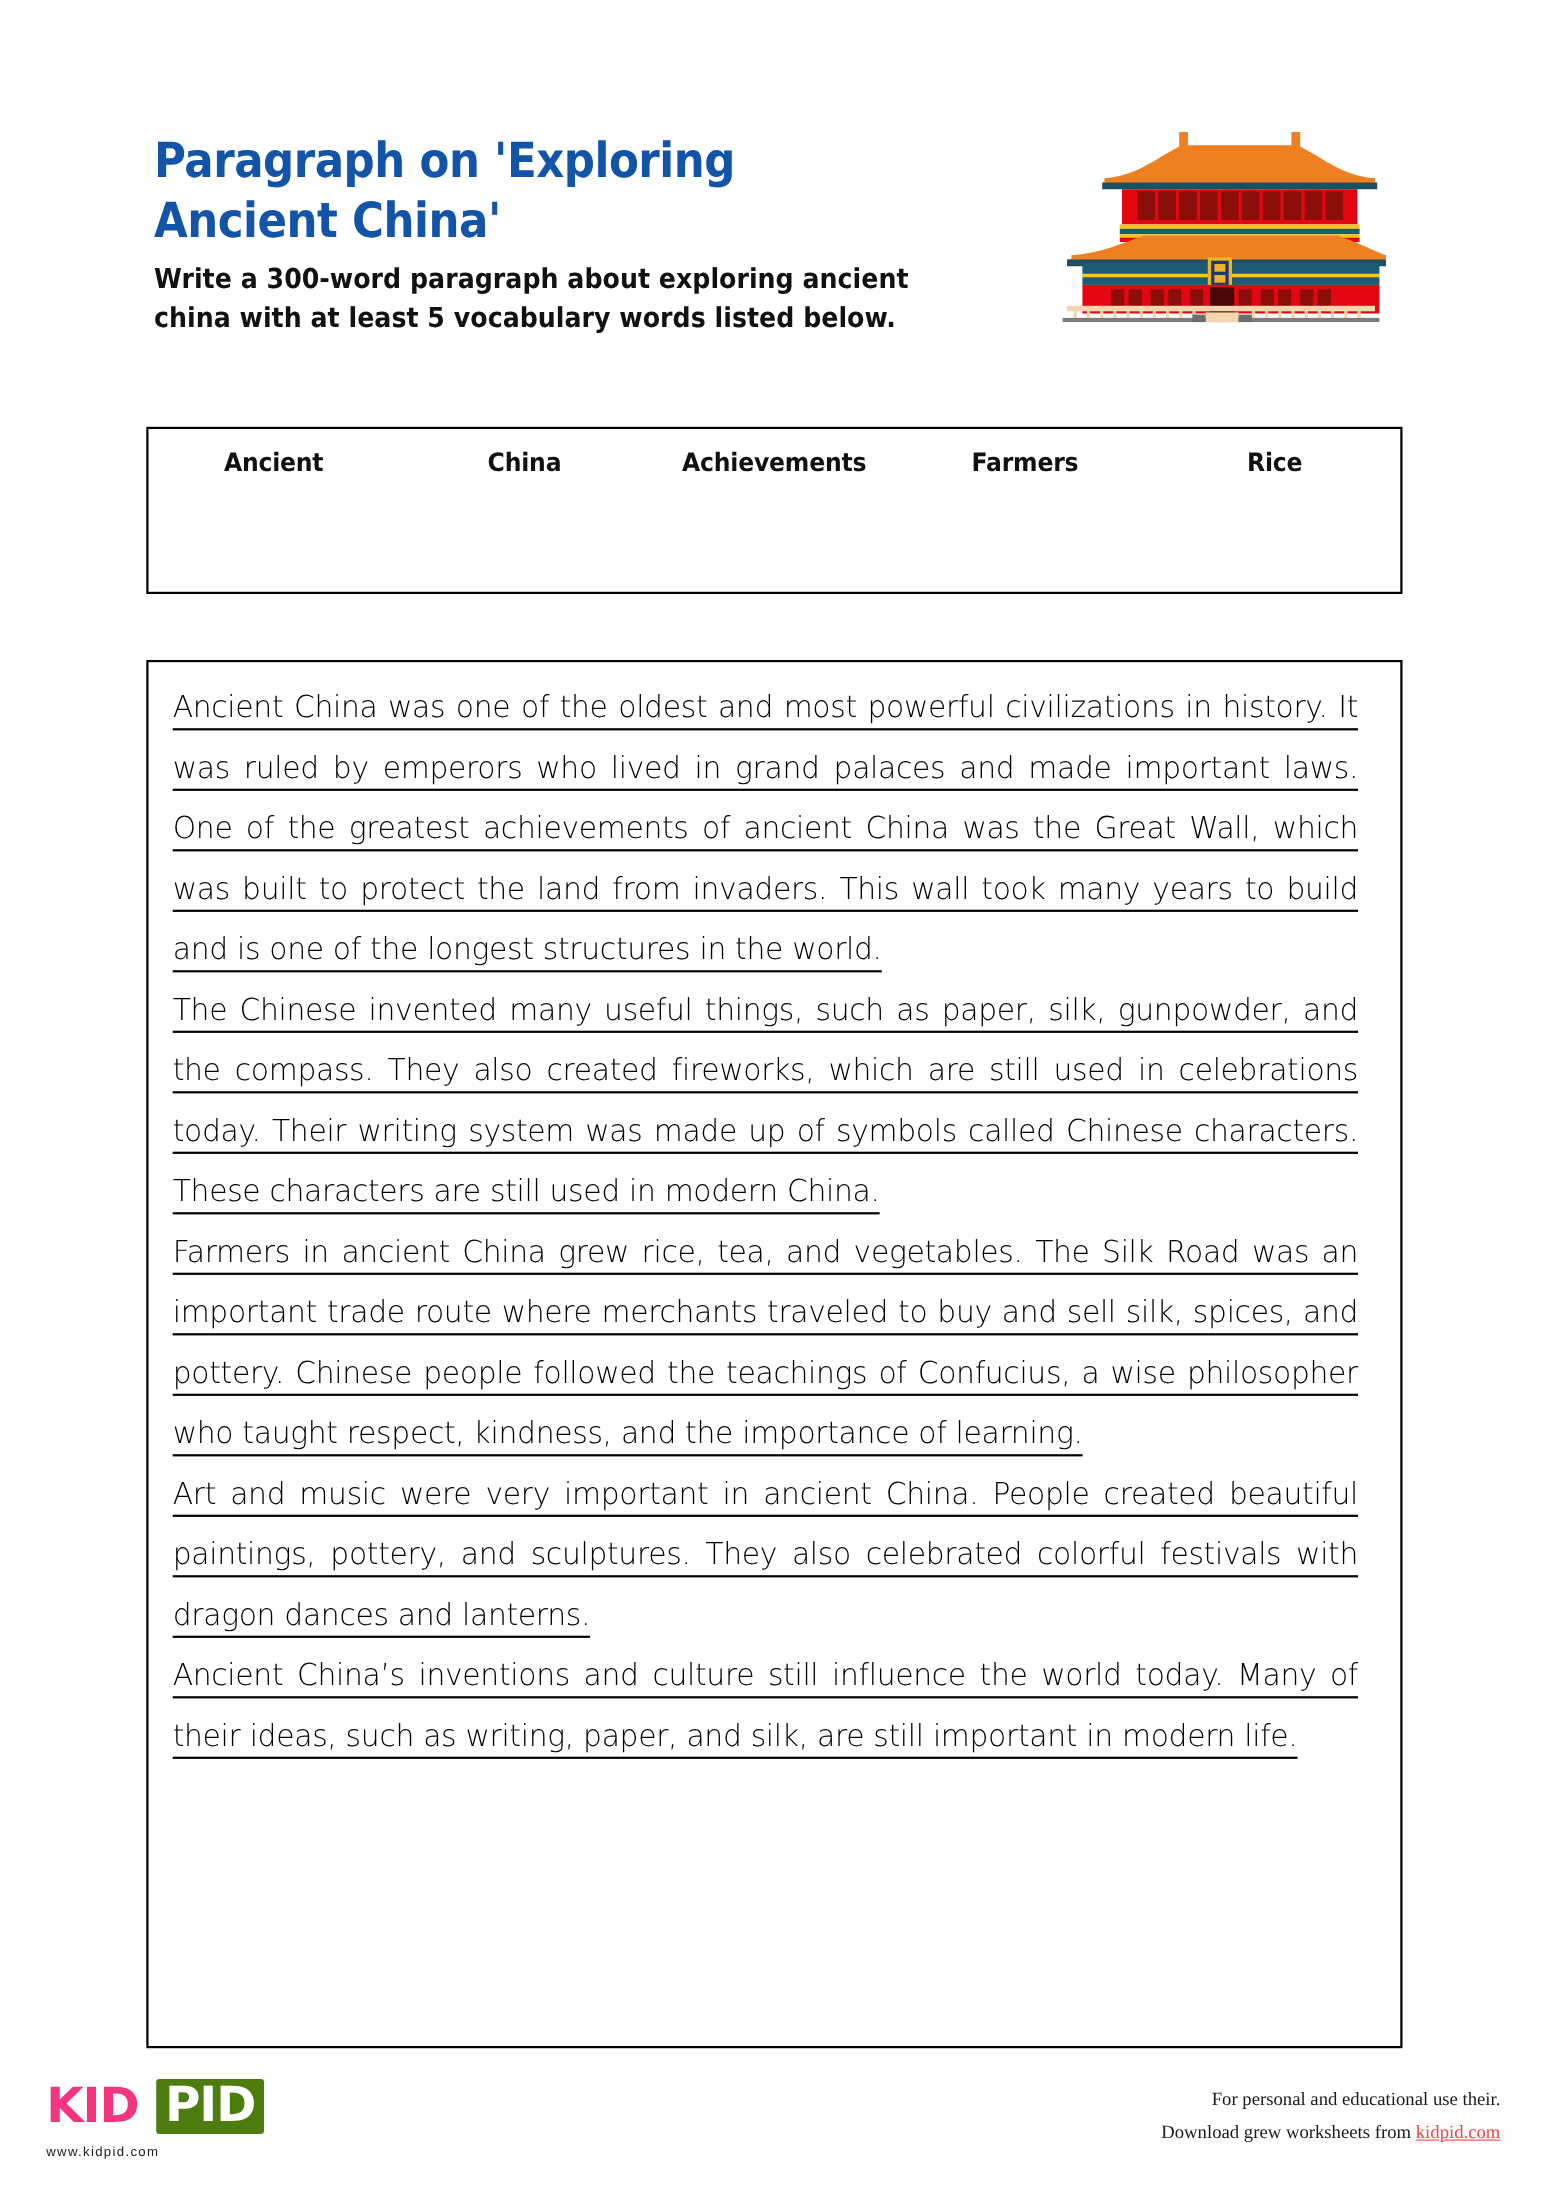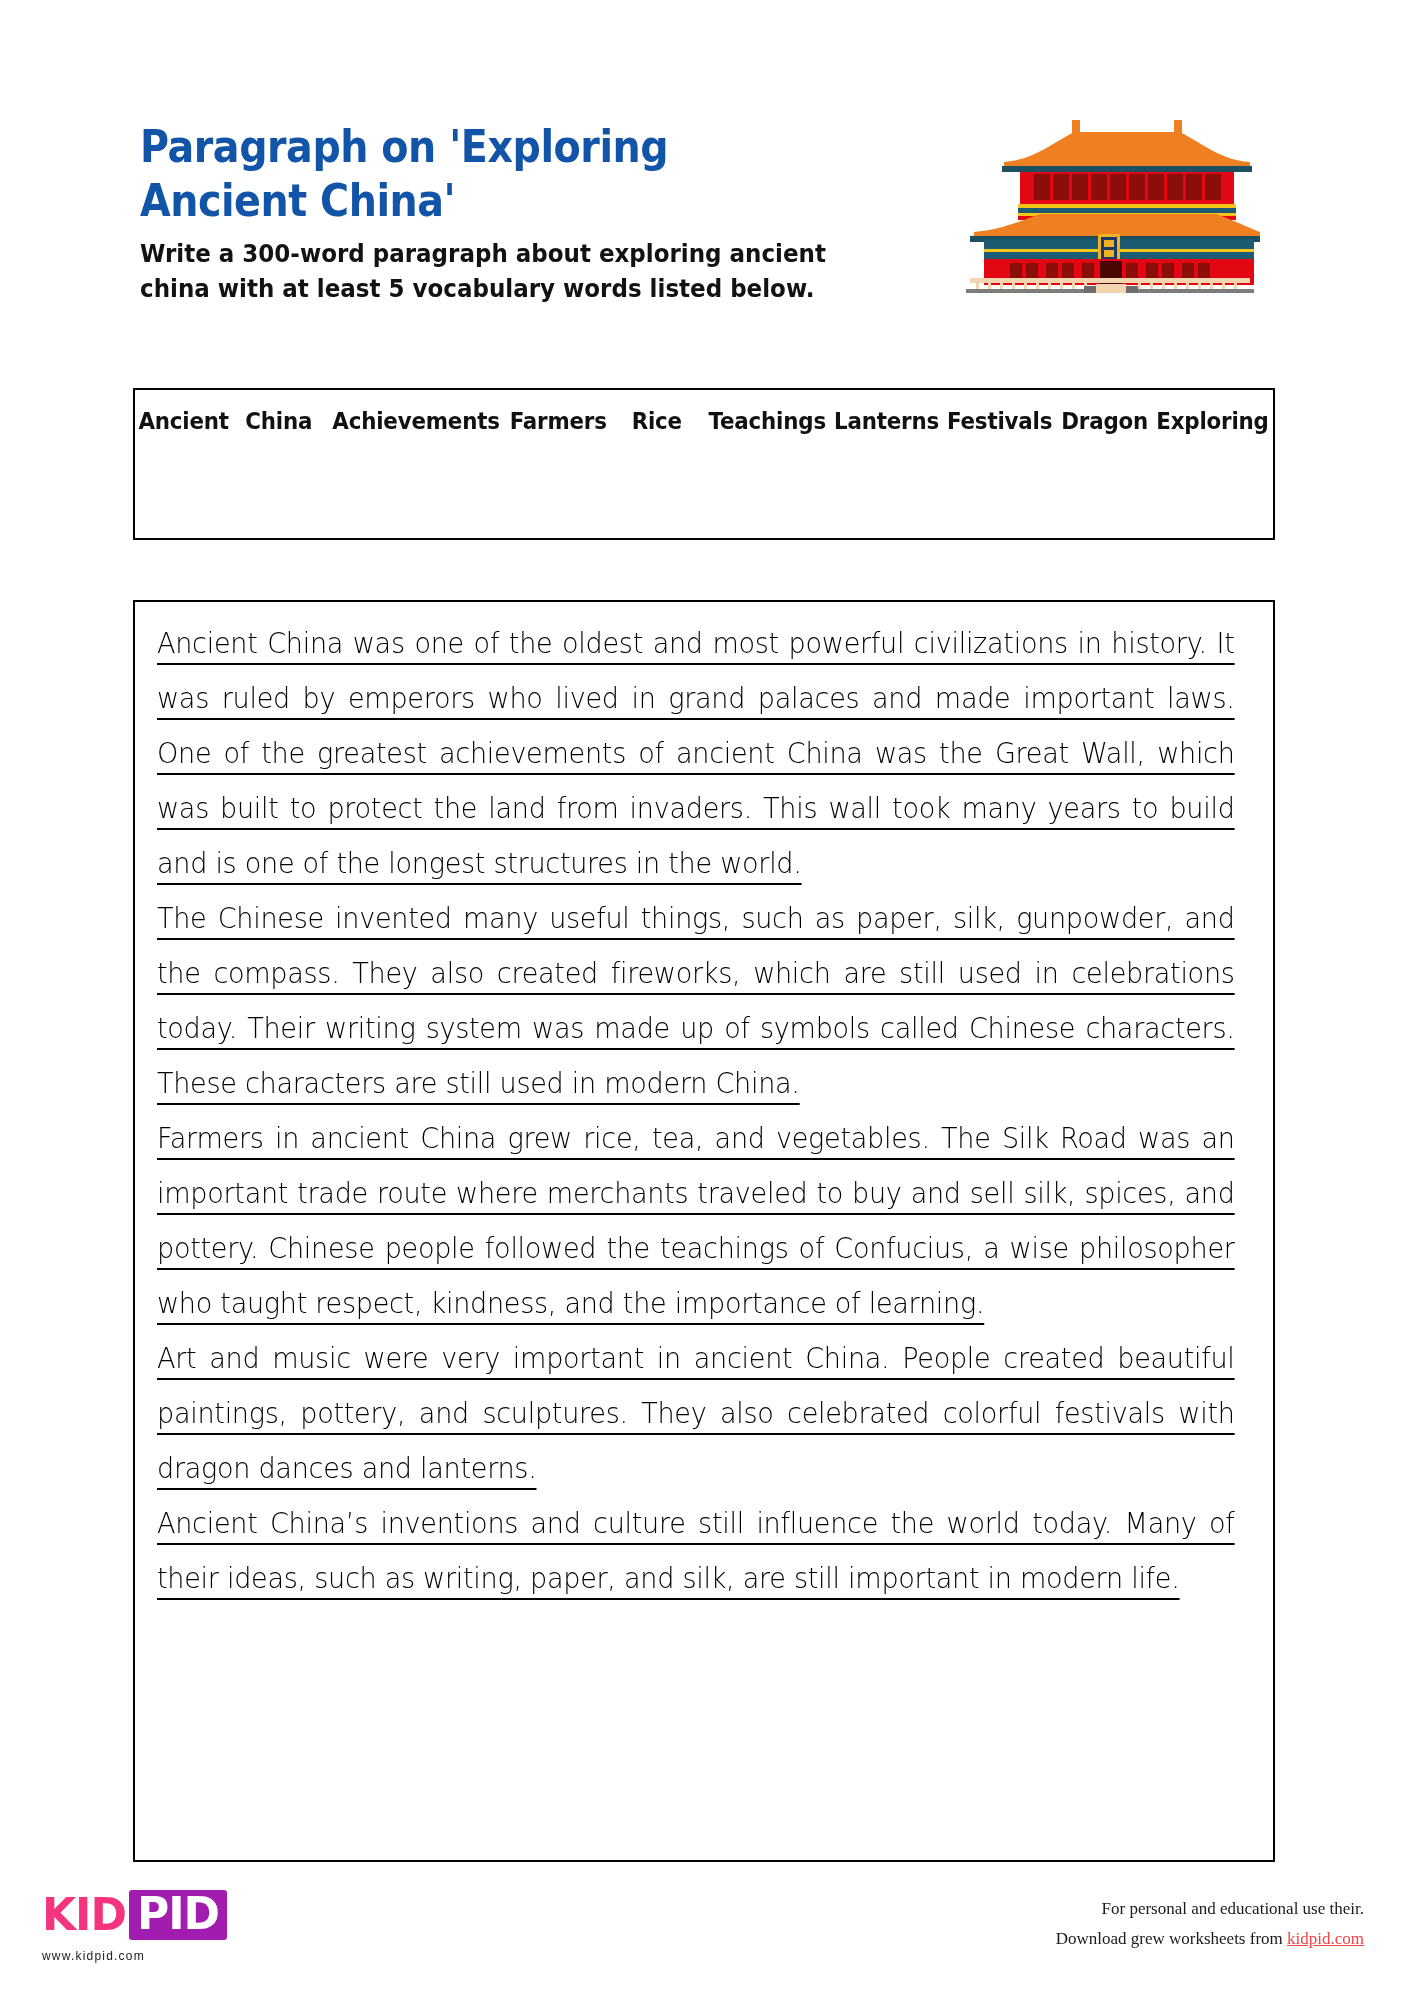--- a/index.html
+++ b/index.html
@@ -132,24 +132,24 @@
     font-weight: bold;
     font-size: 44px;
     letter-spacing: -1px;
     line-height: 1;
     display: flex;
     align-items: center;
   }
   .logo-kid { color: #f4347f; }
   .logo-pid {
     color: #ffffff;
-    background: #a21caf;
+    background: #4d7c0f;
     padding: 2px 8px 4px 8px;
     border-radius: 3px;
-    margin-left: 3px;
+    margin-left: 16px;
   }
   .logo-url {
     margin-top: 9px;
     font-family: "Liberation Sans", sans-serif;
     font-size: 12px;
     letter-spacing: 1.2px;
     color: #1b1b1b;
   }
   .footer-right {
     position: absolute;
@@ -267,27 +267,20 @@
   </div>
 
   <div class="vocab-box">
     <div class="vocab-row">
       <div class="vocab-cell">Ancient</div>
       <div class="vocab-cell">China</div>
       <div class="vocab-cell">Achievements</div>
       <div class="vocab-cell">Farmers</div>
       <div class="vocab-cell">Rice</div>
     </div>
-    <div class="vocab-row">
-      <div class="vocab-cell">Teachings</div>
-      <div class="vocab-cell">Lanterns</div>
-      <div class="vocab-cell">Festivals</div>
-      <div class="vocab-cell">Dragon</div>
-      <div class="vocab-cell">Exploring</div>
-    </div>
   </div>
 
   <div class="writing-box">
     <p class="para">Ancient China was one of the oldest and most powerful civilizations in history. It was ruled by emperors who lived in grand palaces and made important laws. One of the greatest achievements of ancient China was the Great Wall, which was built to protect the land from invaders. This wall took many years to build and is one of the longest structures in the world.</p>
     <p class="para">The Chinese invented many useful things, such as paper, silk, gunpowder, and the compass. They also created fireworks, which are still used in celebrations today. Their writing system was made up of symbols called Chinese characters. These characters are still used in modern China.</p>
     <p class="para">Farmers in ancient China grew rice, tea, and vegetables. The Silk Road was an important trade route where merchants traveled to buy and sell silk, spices, and pottery. Chinese people followed the teachings of Confucius, a wise philosopher who taught respect, kindness, and the importance of learning.</p>
     <p class="para">Art and music were very important in ancient China. People created beautiful paintings, pottery, and sculptures. They also celebrated colorful festivals with dragon dances and lanterns.</p>
     <p class="para">Ancient China’s inventions and culture still influence the world today. Many of their ideas, such as writing, paper, and silk, are still important in modern life.</p>
   </div>
 

